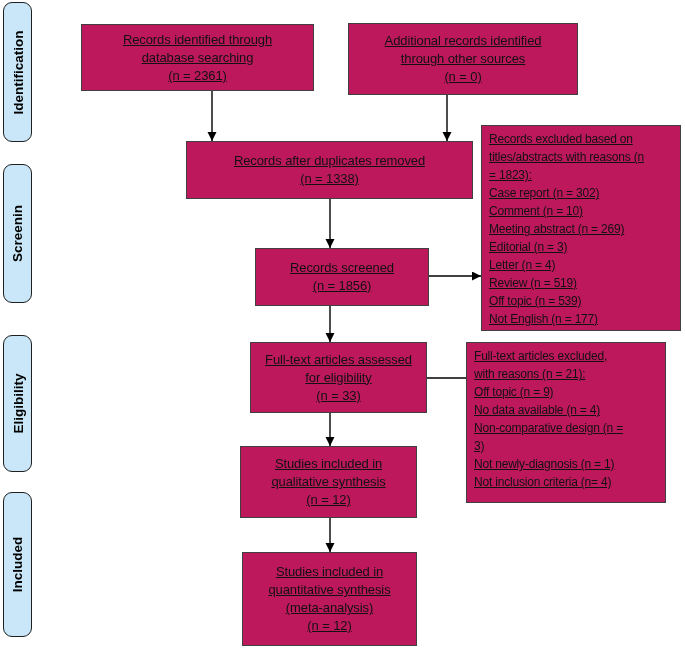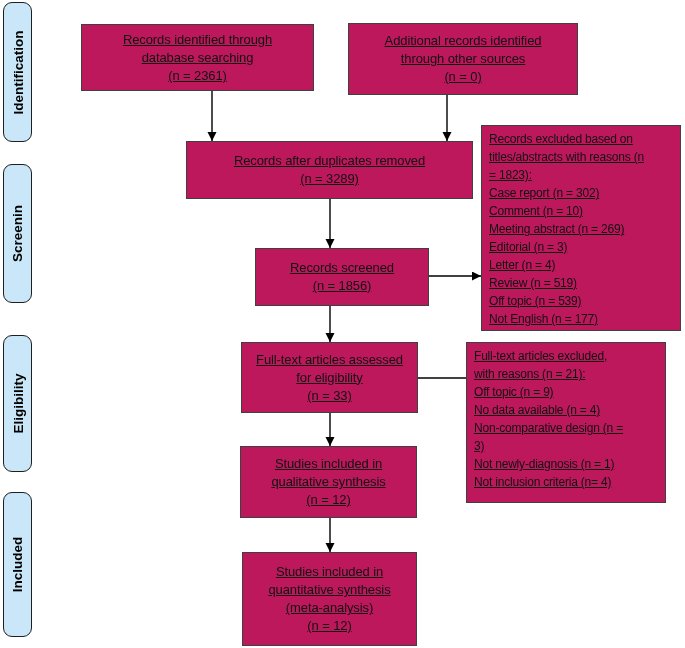--- a/index.html
+++ b/index.html
@@ -70,21 +70,21 @@
   
   #stage-identification { top: 2px;   height: 140px; }
   #stage-screening      { top: 164px; height: 139px; }
   #stage-eligibility    { top: 335px; height: 137px; }
   #stage-included       { top: 492px; height: 145px; }
 
   #box-identified-db    { left: 81px;  top: 24px;  width: 233px; height: 67px; }
   #box-identified-other { left: 348px; top: 23px;  width: 230px; height: 72px; }
   #box-after-duplicates { left: 186px; top: 141px; width: 287px; height: 58px; }
   #box-screened         { left: 243px; top: 248px; width: 174px; height: 58px; margin-left: 12px; }
-  #box-fulltext         { left: 241px; top: 342px; width: 177px; height: 71px; }
+  #box-fulltext         { left: 250px; top: 342px; width: 177px; height: 71px; }
   #box-qualitative      { left: 240px; top: 446px; width: 177px; height: 72px; }
   #box-quantitative     { left: 242px; top: 552px; width: 175px; height: 94px; }
   #panel-excluded-titles   { left: 481px; top: 125px; width: 200px; height: 206px; }
   #panel-excluded-fulltext { left: 466px; top: 342px; width: 200px; height: 161px; }
 </style>
 </head>
 <body>
 
 <div class="canvas">
 
@@ -122,21 +122,21 @@
 database searching
 (n = 2361)</span>
   </div>
   <div class="box" id="box-identified-other">
     <span class="txt">Additional records identified
 through other sources
 (n = 0)</span>
   </div>
   <div class="box" id="box-after-duplicates">
     <span class="txt">Records after duplicates removed
-(n = 3289)</span>
+(n = 1338)</span>
   </div>
   <div class="box" id="box-screened">
     <span class="txt">Records screened
 (n = 1856)</span>
   </div>
   <div class="box" id="box-fulltext">
     <span class="txt">Full-text articles assessed
 for eligibility
 (n = 33)</span>
   </div>

